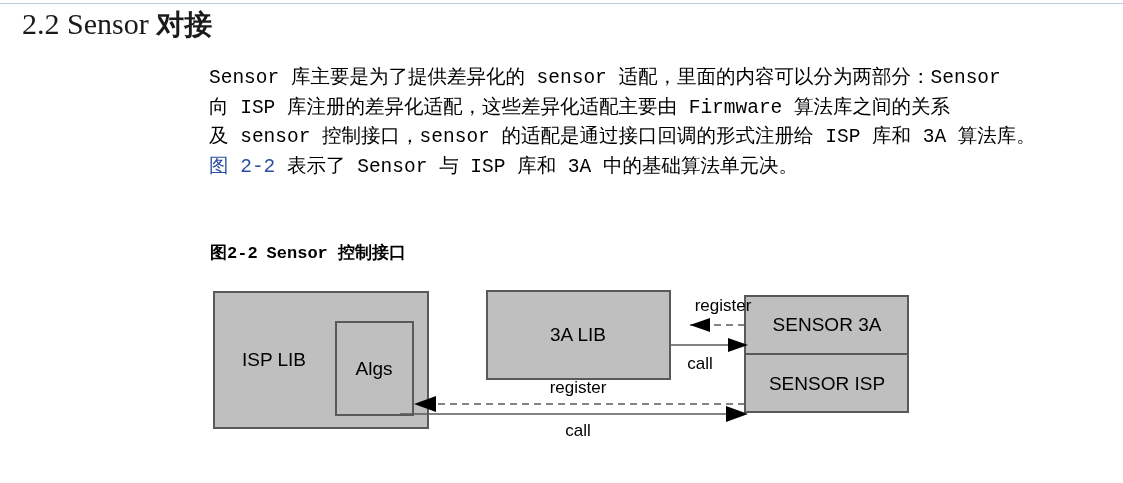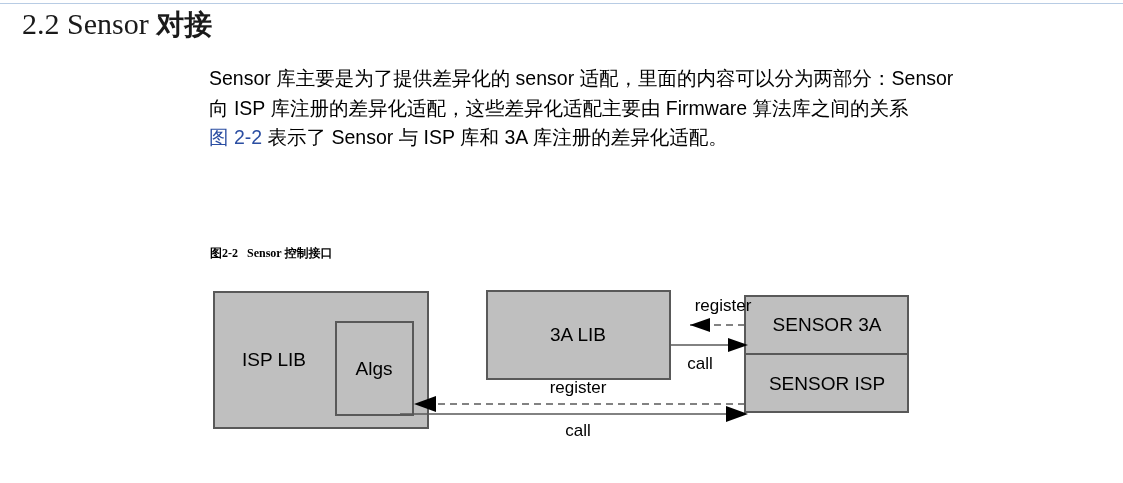--- a/index.html
+++ b/index.html
@@ -45,44 +45,44 @@
   }
 
   
   .body-block {
     position: absolute;
     left: 209px;
     top: 64px;
     width: 830px;
   }
   .body-line {
-    font-family: Liberation Sans, sans-serif;
+    font-family: Liberation Mono, monospace;
     font-size: 19.5px;
     line-height: 29.5px;
     color: #000000;
     white-space: nowrap;
   }
   .xref {
     color: #2b4ea2;
   }
 
   
   .fig-caption {
     position: absolute;
     left: 210px;
     top: 241px;
     font-family: "Liberation Serif", serif;
     font-size: 18px;
     font-weight: 700;
     white-space: nowrap;
   }
   .fig-caption .cjk {
-    font-family: Liberation Serif, serif;
+    font-family: Liberation Mono, monospace;
     font-weight: 700;
-    font-size: 12px;
+    font-size: 17px;
   }
 
   
   .diagram {
     position: absolute;
     left: 0;
     top: 0;
     width: 1123px;
     height: 483px;
     pointer-events: none;
@@ -124,21 +124,22 @@
 </head>
 <body>
 
 <div class="top-rule"></div>
 
 <div class="heading"><span>2.2 Sensor </span><span class="cjk">对接</span></div>
 
 <div class="body-block">
   <div class="body-line cjk">Sensor 库主要是为了提供差异化的 sensor 适配，里面的内容可以分为两部分：Sensor</div>
   <div class="body-line cjk">向 ISP 库注册的差异化适配，这些差异化适配主要由 Firmware 算法库之间的关系</div>
-  <div class="body-line cjk"><span class="xref">图 2-2</span><span> 表示了 Sensor 与 ISP 库和 3A 库注册的差异化适配。</span></div>
+  <div class="body-line cjk">及 sensor 控制接口，sensor 的适配是通过接口回调的形式注册给 ISP 库和 3A 算法库。</div>
+  <div class="body-line cjk"><span class="xref">图 2-2</span><span> 表示了 Sensor 与 ISP 库和 3A 中的基础算法单元决。</span></div>
 </div>
 
 <div class="fig-caption"><span class="cjk">图2-2</span><span>&nbsp; </span><span class="cjk">Sensor 控制接口</span></div>
 
 <div class="diagram">
 <svg width="1123" height="483" viewBox="0 0 1123 483" xmlns="http://www.w3.org/2000/svg">
 
   <g>
     <rect class="dg-box" x="214" y="292" width="214" height="136"></rect>
     <text class="dg-label" x="274" y="361">ISP LIB</text>

